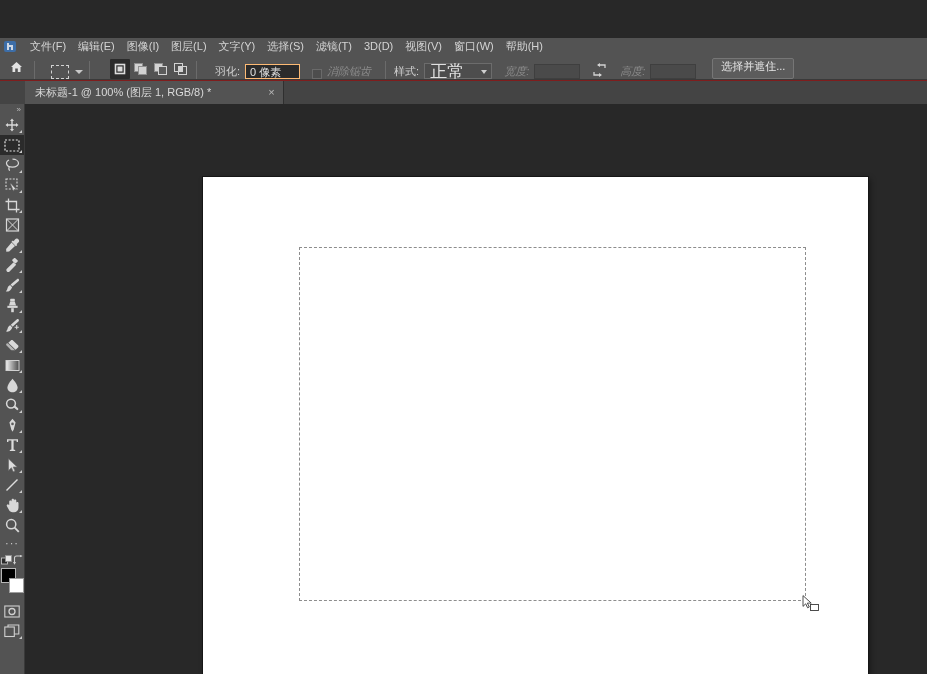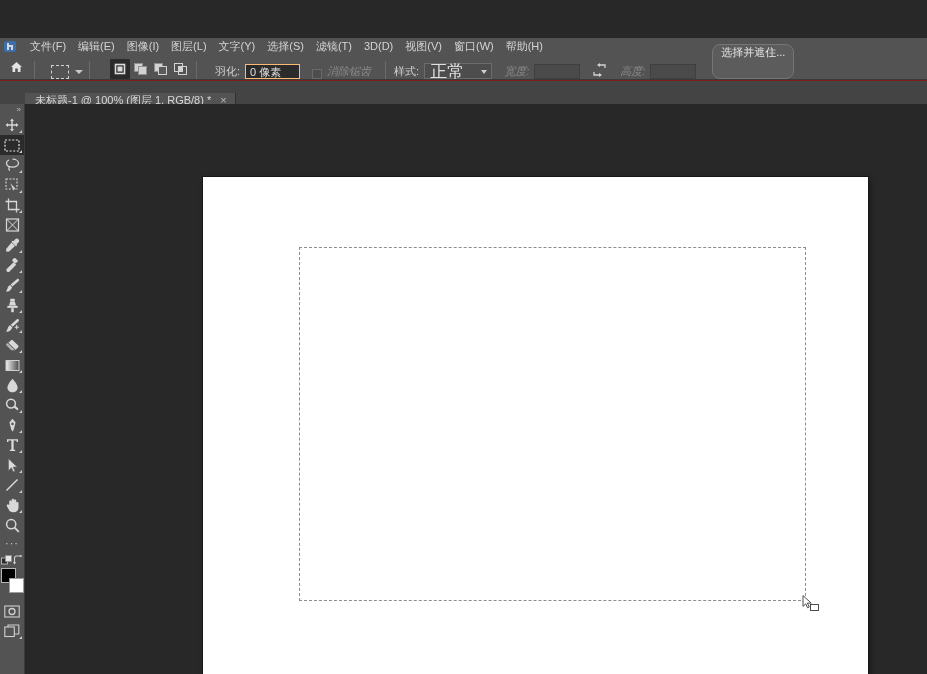--- a/index.html
+++ b/index.html
@@ -174,51 +174,52 @@
     border-left: 3px solid transparent;
     border-right: 3px solid transparent;
     border-top: 4px solid #cfcfcf;
   }
   .swap-btn {
     width: 18px; height: 18px;
     margin-left: 10px;
     display: flex; align-items: center; justify-content: center;
   }
   .ob-button {
-    height: 35px;
+    height: 21px;
     background: #5c5c5c;
     border: 1px solid #767676;
-    border-radius: 8px;
+    border-radius: 2px;
     color: #e6e6e6;
     font-size: 11px;
     line-height: 15px;
     padding: 0 8px;
     margin-left: 16px;
     box-sizing: border-box;
     white-space: nowrap;
   }
 
   
   .tabbar {
     position: absolute;
     left: 0; top: 43px;
     width: 927px; height: 23px;
     background: #444444;
     border-bottom: 1px solid #2f2f2f;
   }
   .doc-tab {
     position: absolute;
-    left: 25px; top: 12px;
-    height: 14px;
+    left: 25px; top: 0;
+    height: 23px;
     background: #535353;
     display: flex;
     align-items: center;
     padding: 0 8px 0 10px;
     box-sizing: border-box;
     border-right: 1px solid #2f2f2f;
+    gap: 48px;
   }
   .doc-tab .title {
     font-size: 11px;
     color: #d9d9d9;
     white-space: nowrap;
   }
   .doc-tab .close {
     font-size: 11px;
     color: #b9b9b9;
     margin-left: 9px;

